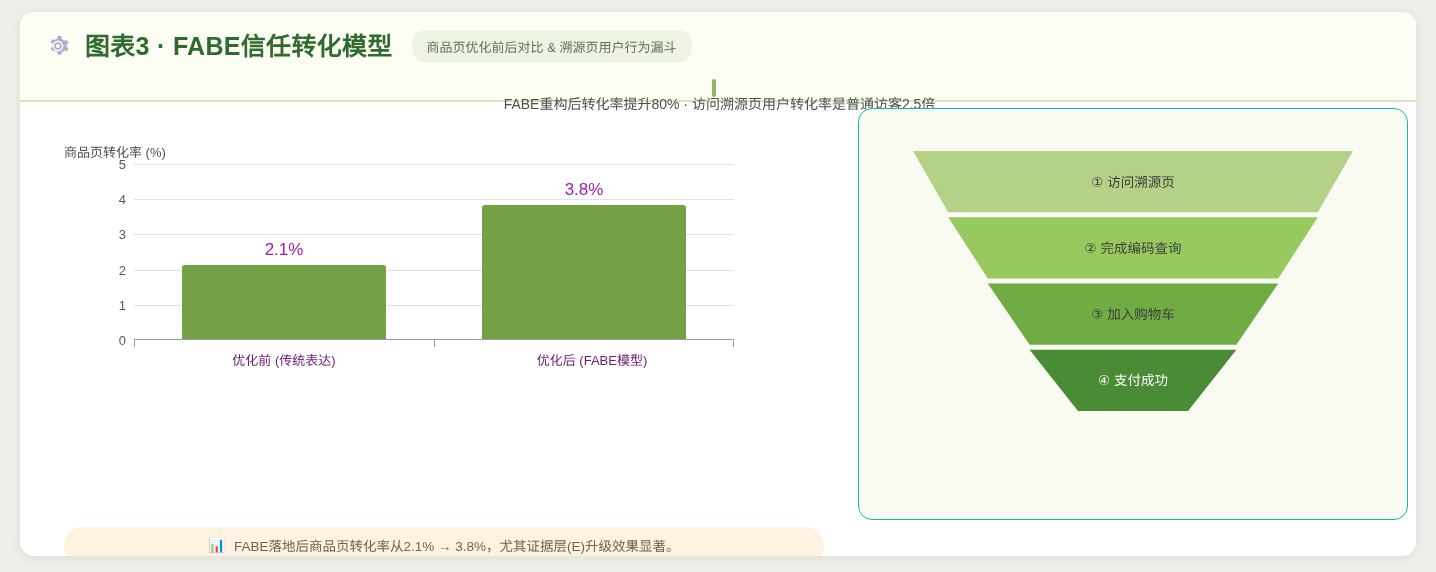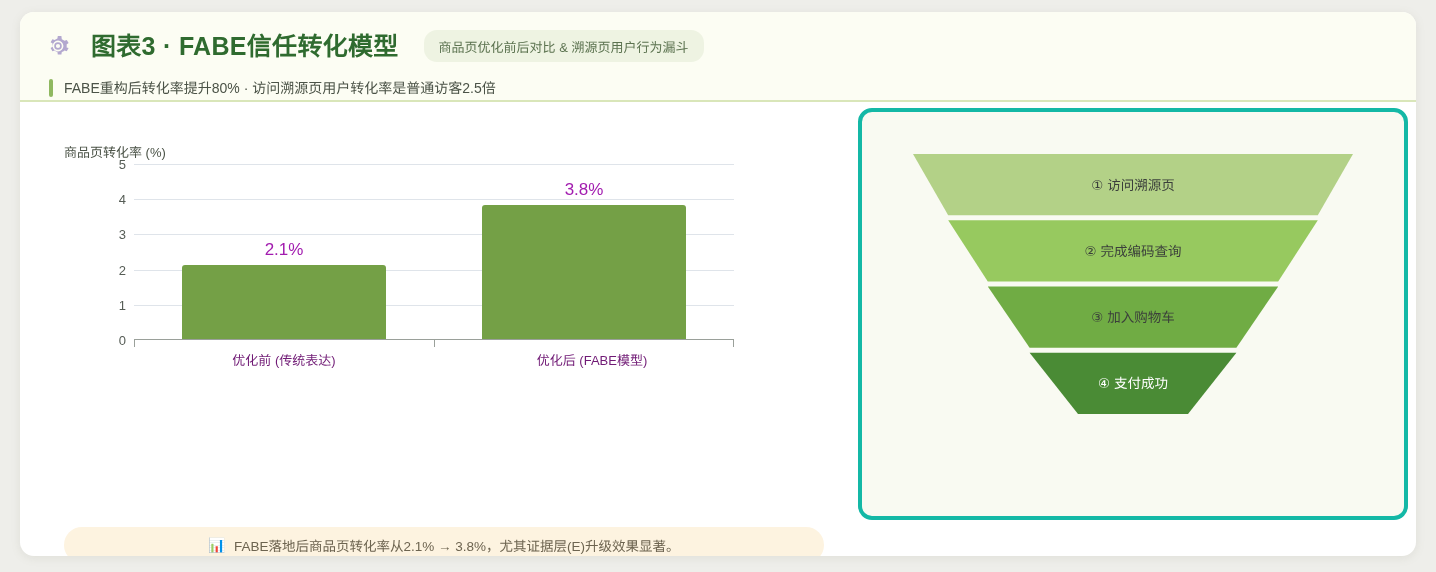--- a/index.html
+++ b/index.html
@@ -34,21 +34,21 @@
     position: relative;
     height: 90px;
     background: #fcfdf3;
     border-bottom: 2px solid #d9e6b9;
     padding: 14px 26px 0 26px;
   }
 
   .title-row {
     display: flex;
     align-items: center;
-    gap: 21px;
+    gap: 15px;
     height: 40px;
   }
 
   .gear-icon {
     width: 24px;
     height: 24px;
     flex: 0 0 auto;
     display: block;
   }
 
@@ -73,20 +73,21 @@
     font-size: 13px;
     white-space: nowrap;
     margin-left: 4px;
   }
 
   .subtitle-row {
     display: flex;
     align-items: center;
     margin-top: 13px;
     padding-left: 3px;
+    flex-direction: column;
   }
 
   .subtitle-bar {
     width: 4px;
     height: 18px;
     background: #8fb860;
     border-radius: 2px;
     margin-right: 11px;
     flex: 0 0 auto;
   }
@@ -215,21 +216,21 @@
   }
 
   
   .funnel-panel {
     position: absolute;
     left: 838px;
     top: 6px;
     width: 550px;
     height: 412px;
     background: #f9faf2;
-    border: 4px solid #14b8a6;
+    border: 1px solid #14b8a6;
     border-radius: 14px;
     overflow: hidden;
   }
 
   .funnel-svg {
     position: absolute;
     left: 50%;
     transform: translateX(-50%);
     top: 42px;
   }

